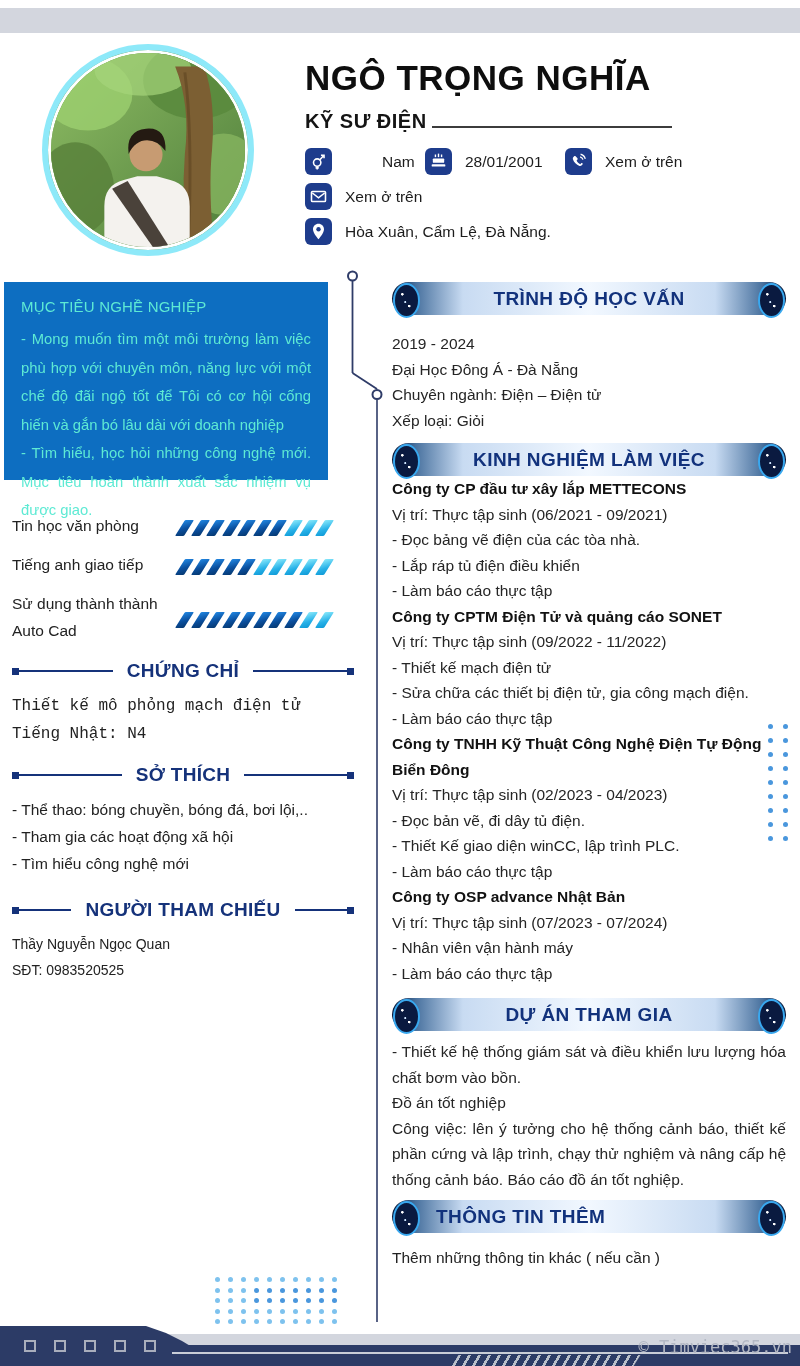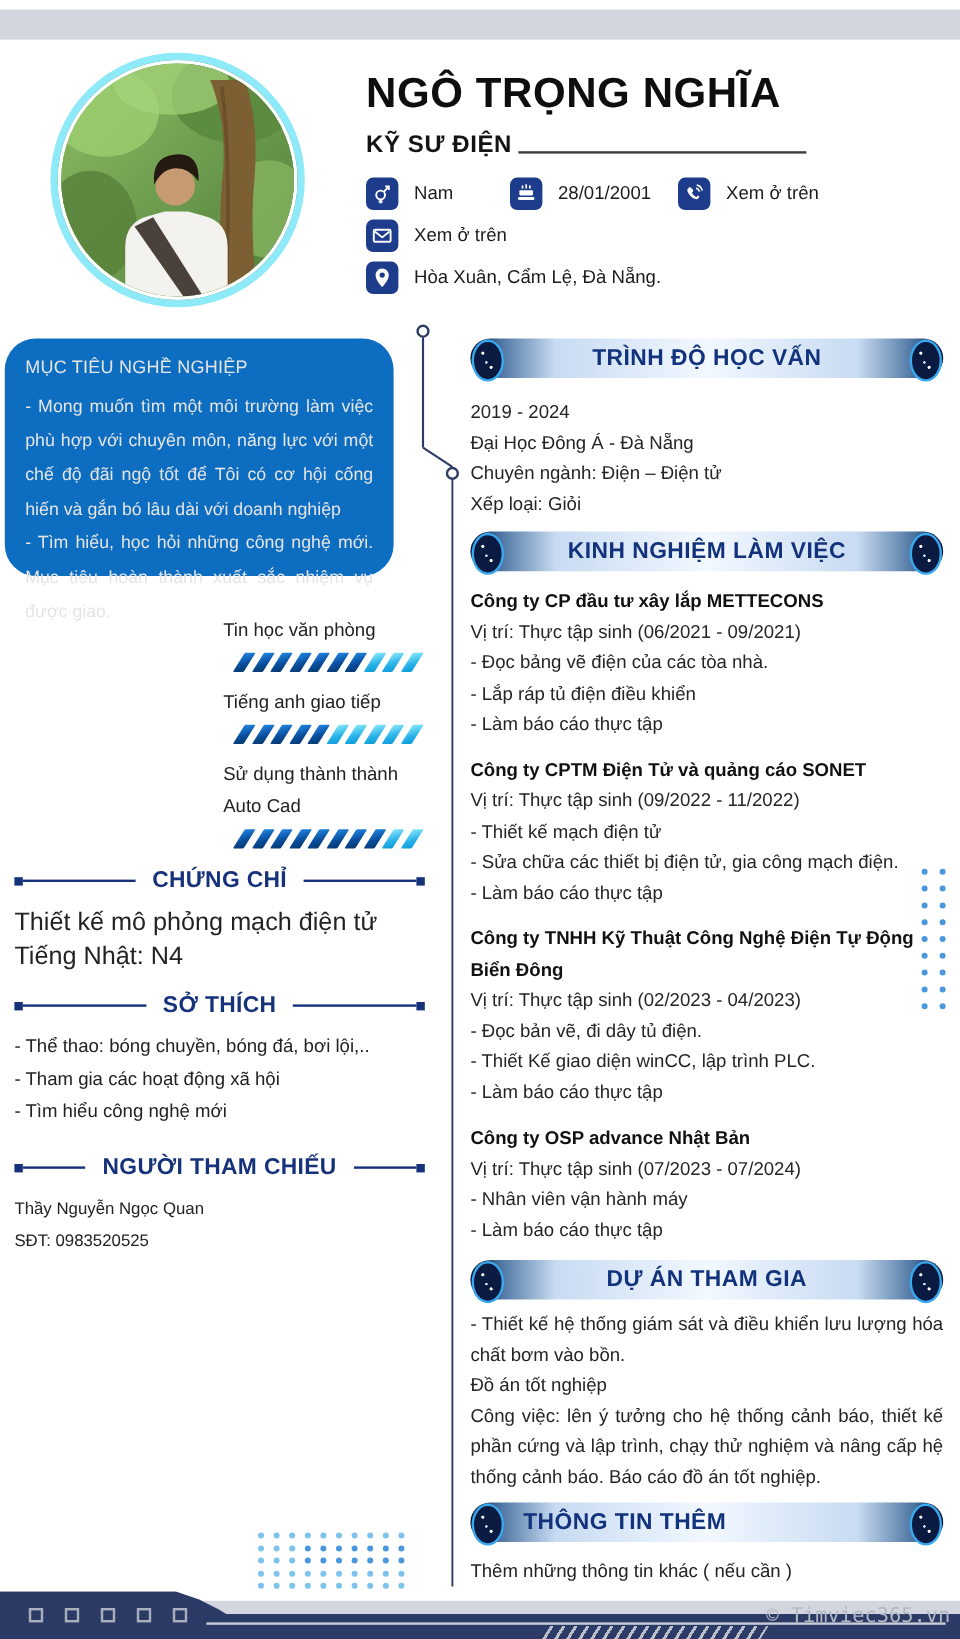--- a/index.html
+++ b/index.html
@@ -18,41 +18,41 @@
   
   .name{position:absolute;left:305px;top:58px;font-size:35px;font-weight:800;color:#0e0e0e;letter-spacing:.5px;}
   .jobtitle{position:absolute;left:305px;top:110px;font-size:20px;font-weight:800;color:#141414;letter-spacing:.5px;}
   .jobtitle-line{position:absolute;left:432px;top:126px;width:240px;height:2px;background:#3c3c3c;}
   .inforow{position:absolute;display:flex;align-items:center;}
   .ico{width:27px;height:27px;border-radius:6px;background:#1e3c8c;display:flex;align-items:center;justify-content:center;flex:none;}
   .ico svg{width:21px;height:21px;}
   .ilabel{margin-left:13px;font-size:15.5px;color:#1c1c1c;}
 
   
-  .objbox{position:absolute;left:4px;top:282px;width:324px;height:198px;background:#0d6ec1;color:#e5e5e5;
-          padding:16px 17px;border-radius:26px;}
+  .objbox{position:absolute;left:4px;top:282px;width:324px;height:198px;background:#0d6ec1;color:#5eead4;
+          padding:16px 17px;}
   .objbox h3{margin:0 0 10px 0;font-size:15px;font-weight:400;letter-spacing:.2px;}
   .objbox p{margin:0;font-size:14.8px;line-height:28.5px;text-align:justify;}
 
   
   .leftcol{position:absolute;left:12px;top:500px;width:342px;}
   .lhead{display:flex;align-items:center;margin-top:0;}
   .lhead .sq{width:7px;height:7px;background:#15327a;flex:none;}
   .lhead .ln{flex:1;height:0;border-top:2px solid #15327a;}
   .lhead .t{margin:0 14px;font-size:19px;font-weight:800;color:#15327a;letter-spacing:.3px;white-space:nowrap;}
 
   .skilllist{margin-top:12px;}
-  .skillrow{display:flex;align-items:flex-end;margin-bottom:12px;flex-direction:column;}
+  .skillrow{display:flex;align-items:center;margin-bottom:12px;}
   .skillrow .lab{width:168px;font-size:15.5px;color:#222;line-height:27px;flex:none;}
   .slashes{display:flex;margin-top:5px;}
   .slash{display:inline-block;width:9px;height:16px;margin-right:6.5px;transform:skewX(-32deg);border-radius:1px;}
   .slash.f{background:linear-gradient(160deg,#2187e2 0%,#0a4f9e 55%,#06386f 100%);}
   .slash.e{background:linear-gradient(160deg,#8ae9fb 0%,#27b1e8 60%,#0f9ad6 100%);}
 
-  .plain{font-size:21px;color:#222;line-height:28px;}
+  .plain{font-size:16px;color:#222;line-height:28px;font-family:Liberation Mono, monospace;}
   .plain27{font-size:15.5px;color:#222;line-height:27px;}
   .plain26{font-size:14px;color:#222;line-height:26px;}
 
   
   .overlay{position:absolute;left:0;top:0;width:800px;height:1366px;pointer-events:none;}
 
   
   .rightcol{position:absolute;left:392px;top:282px;width:394px;}
   .banner{position:relative;height:33px;border-radius:17px;display:flex;align-items:center;justify-content:center;
     background:linear-gradient(90deg,#071637 0%,#49729f 6%,#c8dbf2 18%,#f2f8ff 50%,#c8dbf2 82%,#49729f 94%,#071637 100%);}
@@ -60,21 +60,21 @@
     border:2.5px solid #39a8ef;
     background:radial-gradient(circle at 32% 30%,#fff 0 1px,transparent 1.6px),
                radial-gradient(circle at 62% 68%,#fff 0 1px,transparent 1.6px),
                radial-gradient(circle at 45% 55%,#cfe6ff 0 .8px,transparent 1.3px),#0a1a40;}
   .banner::before{left:1px;}
   .banner::after{right:1px;}
   .banner .bt{font-size:19px;font-weight:800;color:#12327c;letter-spacing:.4px;z-index:1;}
   .banner.left-title{justify-content:flex-start;padding-left:44px;}
 
   .edublock{margin-top:16px;}
-  .job{margin-top:13px;}
+  .job{}
   .job .co{font-size:15.5px;font-weight:700;color:#111;line-height:25.5px;}
   .jline{font-size:15.5px;color:#252525;line-height:25.5px;}
   .projblock{margin-top:8px;}
   .projblock .jline{line-height:25.5px;}
   .just{text-align:justify;}
   .note{margin-top:16px;font-size:15.5px;color:#222;}
 
   
   .dots{position:absolute;}
   .dot{position:absolute;border-radius:50%;width:5px;height:5px;}
@@ -120,21 +120,21 @@
       <circle cx="98" cy="105" r="17" fill="#c79b72"></circle>
       <path d="M80 104 q-3 -24 18 -26 q21 -2 20 23 q-8 -11 -19 -11 q-12 0 -19 14 z" fill="#241a12"></path>
       <path d="M79 132 L122 200 h-17 L63 140 z" fill="#4a423a"></path>
     </svg>
   </div>
 
   <div class="name">NGÔ TRỌNG NGHĨA</div>
   <div class="jobtitle">KỸ SƯ ĐIỆN</div>
   <div class="jobtitle-line"></div>
 
-  <div class="inforow" style="left:305px;top:148px;position:absolute;">
+  <div class="inforow" style="left:305px;top:148px;position:absolute;gap:37px;">
     <span class="ico">
       <svg viewBox="0 0 24 24">
           <circle cx="10.5" cy="13.2" r="4.2" fill="none" stroke="#fff" stroke-width="1.8"></circle>
         <line x1="13.6" y1="10.1" x2="18" y2="5.2" stroke="#fff" stroke-width="1.8"></line>
         <polyline points="14.8,4.9 18.3,4.9 18.3,8.4" fill="none" stroke="#fff" stroke-width="1.8"></polyline>
         <line x1="10.5" y1="17.4" x2="10.5" y2="21.2" stroke="#fff" stroke-width="1.8"></line>
         <line x1="8.6" y1="19.3" x2="12.4" y2="19.3" stroke="#fff" stroke-width="1.8"></line>
         </svg>
     </span>
     <span class="ilabel">Nam</span>

